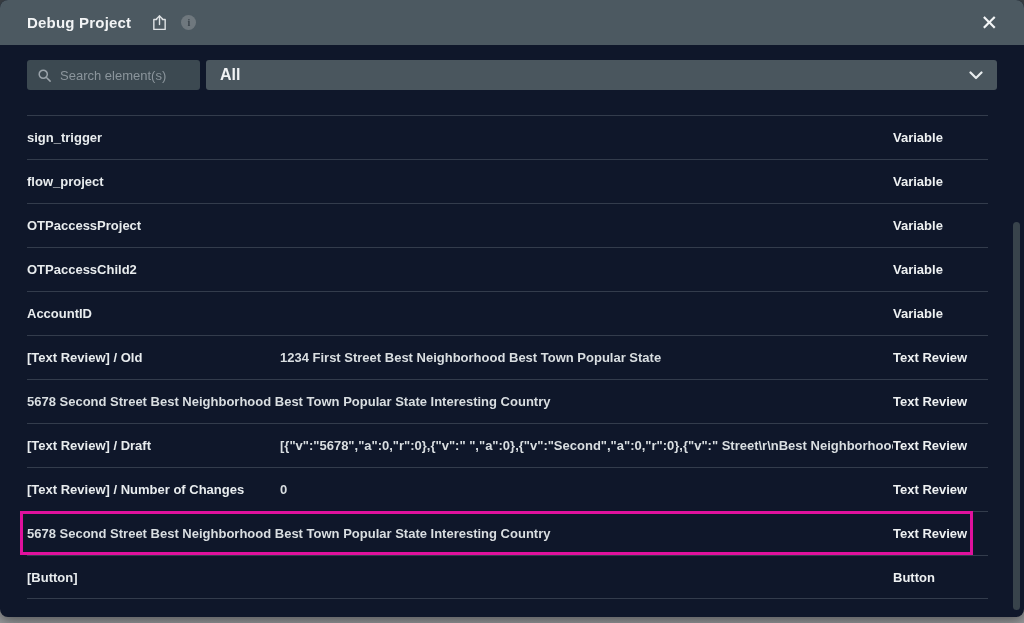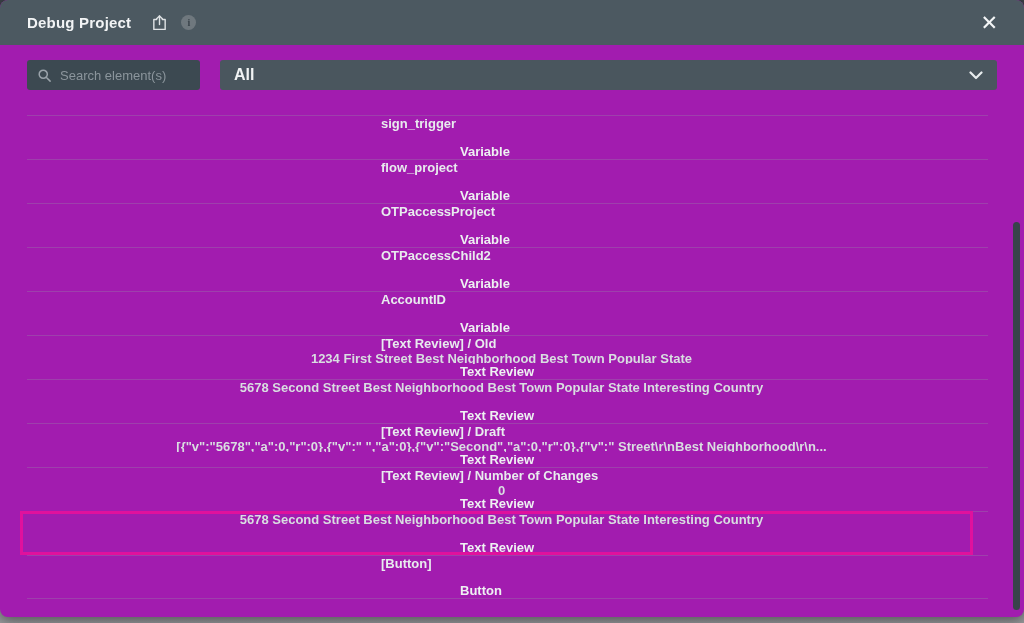--- a/index.html
+++ b/index.html
@@ -4,21 +4,21 @@
 <style>
   * { margin:0; padding:0; box-sizing:border-box; }
   html,body { width:1024px; height:623px; overflow:hidden; }
   body {
     font-family:"Liberation Sans", sans-serif;
     background:linear-gradient(#3a4045 0%, #6d7174 70%, #9b9d9f 100%);
     position:relative;
   }
   .modal {
     position:absolute; left:0; top:0; width:1024px; height:617px;
-    background:#a21caf; border-radius:8px; overflow:hidden;
+    background:#0f172a; border-radius:8px; overflow:hidden;
     box-shadow:0 4px 14px rgba(0,0,0,.45);
   }
   
   .modal-header {
     height:45px; background:#4c5961;
     display:flex; align-items:center;
     padding:0 20px 0 27px;
   }
   .modal-title { font-size:15px; font-weight:700; color:#f2f4f5; letter-spacing:.2px; }
   .header-icons { display:flex; align-items:center; gap:13px; margin-left:20px; }
@@ -28,21 +28,21 @@
     background:#6f787e; color:#39424a;
     font-size:10px; font-weight:700; font-family:"Liberation Serif", serif;
     display:flex; align-items:center; justify-content:center;
   }
   .close-btn {
     margin-left:auto; background:none; border:none; cursor:pointer;
     color:#f4f6f7; font-size:21px; line-height:1; font-weight:400;
     padding:2px 6px;
   }
   
-  .filter-bar { display:flex; margin:15px 27px 0 27px; gap:20px;border-radius:15px; }
+  .filter-bar { display:flex; margin:15px 27px 0 27px; gap:6px;border-radius:15px; }
   .search-box {
     width:173px; height:30px; background:#3c4951; border-radius:3px;
     display:flex; align-items:center; padding:0 10px; flex-shrink:0;
   }
   .search-box svg { flex-shrink:0; }
   .search-input {
     background:transparent; border:none; outline:none;
     color:#cfd6da; font-size:13px; width:100%; margin-left:8px;
     font-family:"Liberation Sans", sans-serif;
   }
@@ -54,21 +54,20 @@
   }
   .type-select-value { font-size:16px; font-weight:700; color:#f1f3f4; }
   .type-select svg { margin-left:auto; }
   
   .list { margin:25px 36px 0 27px; }
   .row {
     height:44px; display:flex; align-items:center;
     border-top:1px solid rgba(148,159,167,.28);
     font-size:13px; font-weight:700; position:relative;
     cursor:default;
-    flex-direction:column;
   }
   .row:last-child { border-bottom:1px solid rgba(148,159,167,.28); }
   .cell { white-space:nowrap; overflow:hidden; text-overflow:clip; }
   .cell.name  { width:253px; flex-shrink:0; color:#e8ecee; }
   .cell.value { flex:1; color:#d9dee1; padding-right:12px; }
   .cell.type  { width:95px; flex-shrink:0; color:#eef1f2; }
   .row.highlight::after {
     content:""; position:absolute; pointer-events:none;
     left:-7px; right:15px; top:-1px; bottom:0;
     border:3px solid var(--accent, #e0119d);

